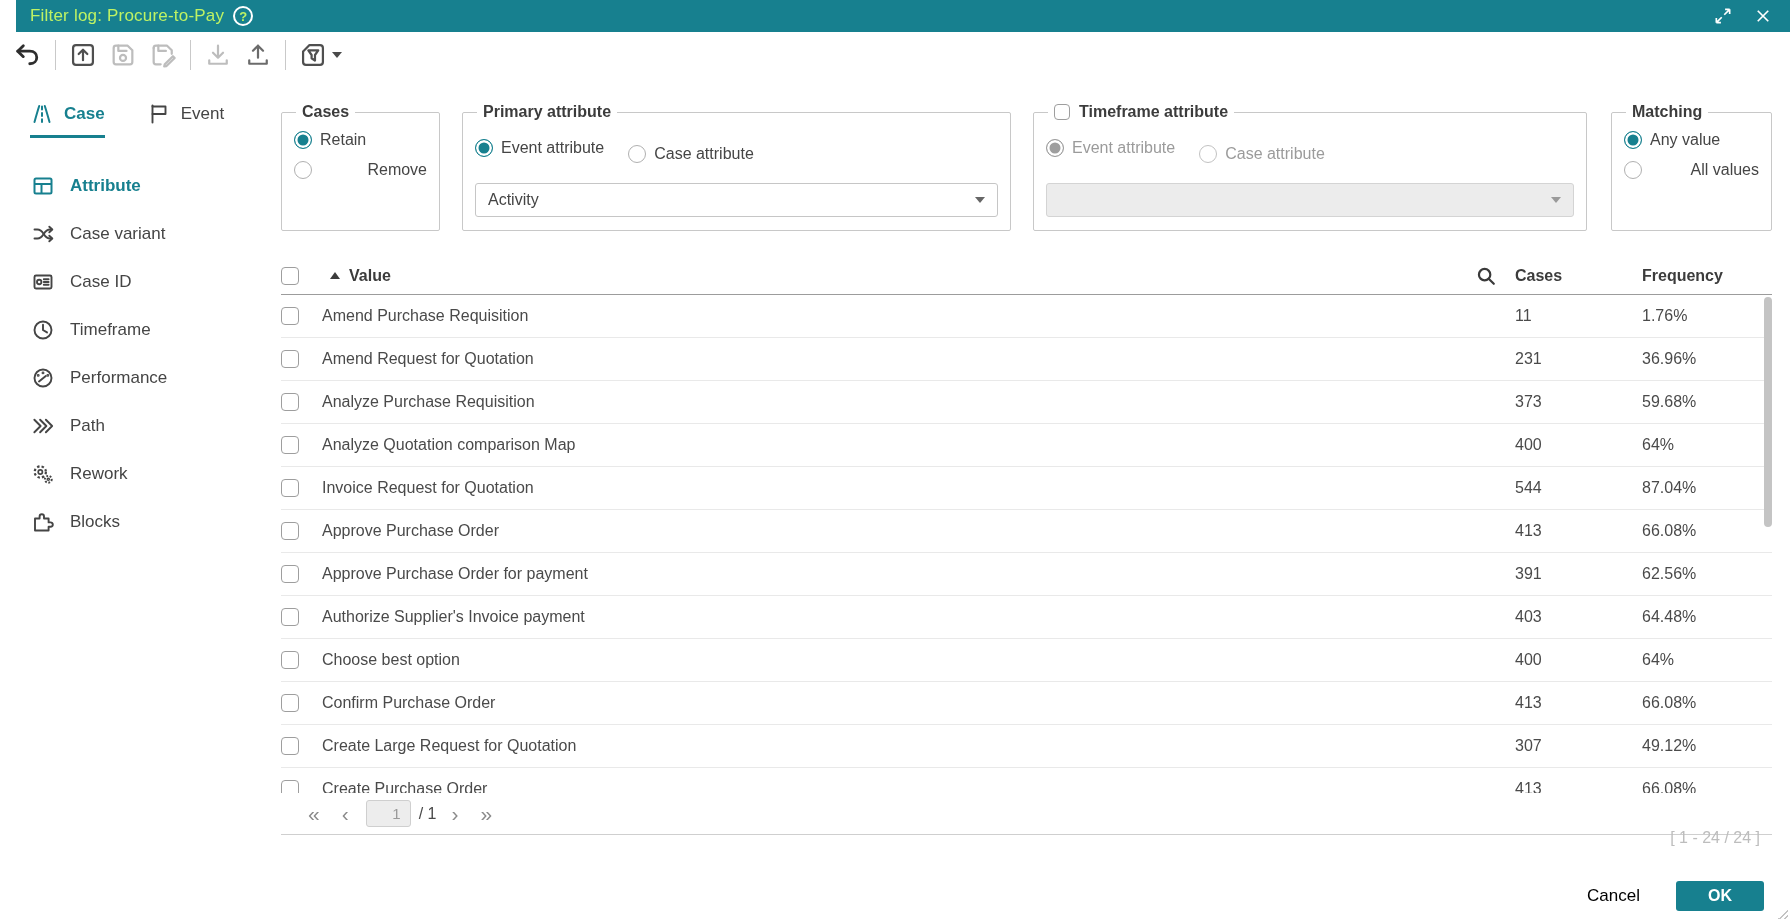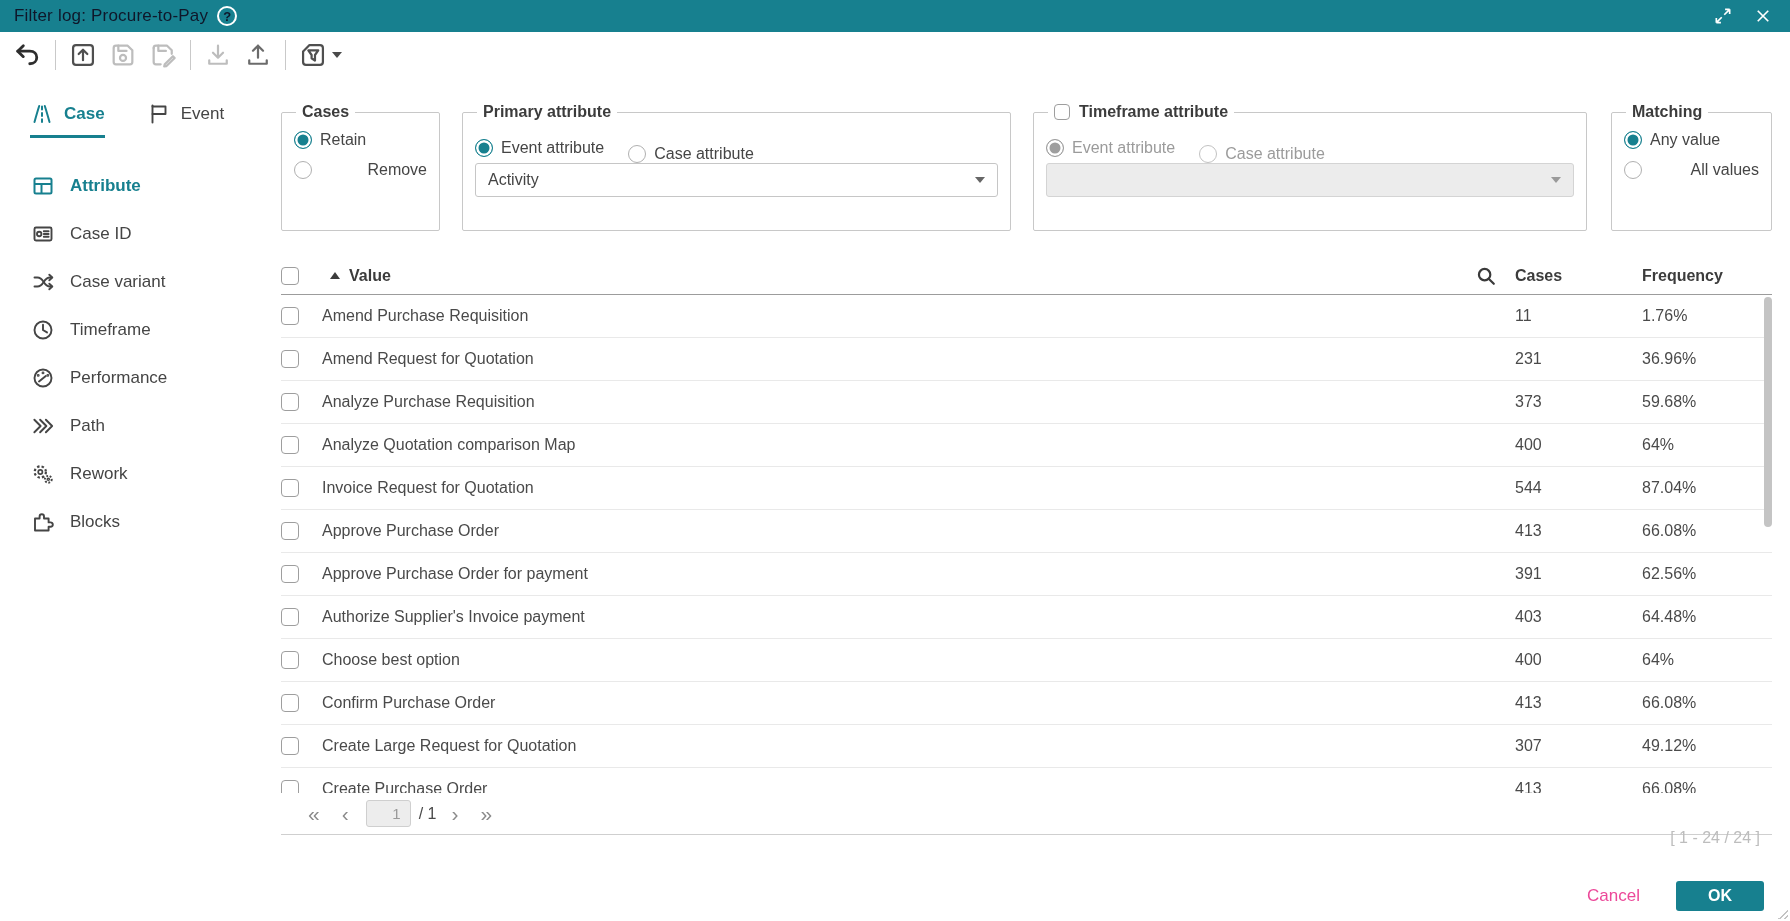--- a/index.html
+++ b/index.html
@@ -2,21 +2,21 @@
 <html><head>
 <meta charset="utf-8">
 <style>
   * { margin:0; padding:0; box-sizing:border-box; }
   html,body { width:1790px; height:921px; overflow:hidden; background:#fff;
     font-family:"Liberation Sans", sans-serif; color:#454545; }
   .app { width:1790px; height:921px; display:flex; flex-direction:column; position:relative; }
 
   
   .titlebar { height:32px; background:#17808F; display:flex; align-items:center;
-    padding:0 14px; color:#0f172a; flex:0 0 auto; }
+    padding:0 14px; color:#bef264; flex:0 0 auto;margin-left:16px; }
   .titlebar .title { font-size:17px; letter-spacing:.2px; }
   .help { width:20px; height:20px; border:2px solid #fff; border-radius:50%;
     display:flex; align-items:center; justify-content:center; font-size:13px;
     font-weight:bold; margin-left:9px; cursor:pointer; }
   .titlebar .spacer { flex:1; }
   .tb-icon { width:26px; height:26px; display:flex; align-items:center; justify-content:center;
     margin-left:14px; cursor:pointer; }
 
   
   .toolbar { height:46px; display:flex; align-items:center; padding-left:8px; flex:0 0 auto; }
@@ -62,21 +62,21 @@
 
   .radio { width:18px; height:18px; border-radius:50%; border:1.5px solid #b0b0b0;
     background:#fff; flex:0 0 auto; }
   .radio.sel { border-color:#17808F; background:#17808F; box-shadow:inset 0 0 0 2.5px #fff; }
   .radio.dis { border-color:#c2c2c2; }
   .radio.sel.dis { border-color:#9e9e9e; background:#9e9e9e; }
 
   .cb { width:17px; height:17px; border:1.5px solid #9e9e9e; border-radius:4px;
     background:#fff; flex:0 0 auto; cursor:pointer; }
 
-  .select { margin-top:0; height:34px; border:1px solid #c6c6c6; border-radius:3px;
+  .select { margin-top:20px; height:34px; border:1px solid #c6c6c6; border-radius:3px;
     display:flex; align-items:center; justify-content:space-between; padding:0 12px;
     font-size:16px; color:#454545; cursor:pointer; background:#fff; }
   .select .sel-caret { width:0; height:0; border-left:5px solid transparent;
     border-right:5px solid transparent; border-top:6px solid #666; }
   .select.disabled { background:#ececec; border-color:#d4d4d4; cursor:default; }
   .select.disabled .sel-caret { border-top-color:#9a9a9a; }
 
   
   .table { margin-top:26px; flex:0 0 auto; position:relative; }
   .thead { height:38px; display:flex; align-items:center; border-bottom:1px solid #9c9c9c;
@@ -101,21 +101,21 @@
   .pg-btn { color:#8a8a8a; font-size:21px; padding:0 11px; cursor:pointer; line-height:1; }
   .pg-input { width:45px; height:27px; background:#ededed; border:1px solid #cfcfcf;
     border-radius:3px; margin:0 8px 0 6px; text-align:right; padding-right:9px;
     color:#9a9a9a; font-size:15px; font-family:"Liberation Sans", sans-serif; }
   .pg-of { margin-right:4px; }
   .range { margin-left:auto; margin-right:12px; color:#bdbdbd; font-size:16px;margin-top:48px; }
 
   
   .footer { margin-top:46px; display:flex; align-items:center; justify-content:flex-end;
     gap:36px; padding-right:8px; }
-  .cancel { color:#ec4899; font-size:17px; cursor:pointer; }
+  .cancel { color:#000000; font-size:17px; cursor:pointer; }
   .ok { width:88px; height:30px; background:#17808F; color:#fff; font-weight:bold;
     font-size:16px; border:none; border-radius:3px; cursor:pointer; }
 
   .gripper { position:absolute; right:2px; bottom:2px; width:10px; height:10px; }
   .gripper::before { content:""; position:absolute; right:0; bottom:0; width:10px; height:10px;
     background:linear-gradient(135deg, transparent 50%, #c4c4c4 50%, #c4c4c4 60%, transparent 60%, transparent 75%, #c4c4c4 75%, #c4c4c4 85%, transparent 85%); }
 </style>
 </head>
 <body>
 
@@ -213,35 +213,35 @@
       <nav class="side-items">
         <div class="side-item active">
           <svg width="24" height="24" viewBox="0 0 24 24" fill="none" stroke="#17808F" stroke-width="2">
             <rect x="3.5" y="4.5" width="17" height="15" rx="1.5"></rect>
               <path d="M3.5 10 H20.5"></path>
               <path d="M10.5 10 V19.5"></path>
           </svg>
           <span>Attribute</span>
         </div>
         <div class="side-item">
-          <svg width="24" height="24" viewBox="0 0 24 24" fill="none" stroke="#454545" stroke-width="1.9" stroke-linecap="round">
-            <rect x="3.5" y="5.5" width="17" height="13" rx="1.5"></rect>
-              <circle cx="8.2" cy="12" r="2.2"></circle>
-            <path d="M12.8 9.3 h4.8 M12.8 12 h4.8 M12.8 14.7 h4.8"></path>
-          </svg>
-          <span>Case ID</span>
-        </div>
-        <div class="side-item">
           <svg width="24" height="24" viewBox="0 0 24 24" fill="none" stroke="#454545" stroke-width="1.9" stroke-linecap="round" stroke-linejoin="round">
             <path d="M3.5 7.5 h2.8 c3.4 0 4.9 2 6.4 4.5 c1.5 2.5 3 4.5 6.4 4.5 h1.4"></path>
             <path d="M3.5 16.5 h2.8 c3.4 0 4.9 -2 6.4 -4.5 c1.5 -2.5 3 -4.5 6.4 -4.5 h1.4"></path>
             <path d="M18.3 4.7 L21.3 7.5 L18.3 10.3" fill="none"></path>
               <path d="M18.3 13.7 L21.3 16.5 L18.3 19.3" fill="none"></path>
           </svg>
           <span>Case variant</span>
+        </div>
+        <div class="side-item">
+          <svg width="24" height="24" viewBox="0 0 24 24" fill="none" stroke="#454545" stroke-width="1.9" stroke-linecap="round">
+            <rect x="3.5" y="5.5" width="17" height="13" rx="1.5"></rect>
+              <circle cx="8.2" cy="12" r="2.2"></circle>
+            <path d="M12.8 9.3 h4.8 M12.8 12 h4.8 M12.8 14.7 h4.8"></path>
+          </svg>
+          <span>Case ID</span>
         </div>
         <div class="side-item">
           <svg width="24" height="24" viewBox="0 0 24 24" fill="none" stroke="#454545" stroke-width="1.9" stroke-linecap="round">
             <circle cx="12" cy="12" r="8.5"></circle>
               <path d="M12 6.8 V12 L16 14.4"></path>
           </svg>
           <span>Timeframe</span>
         </div>
         <div class="side-item">
           <svg width="24" height="24" viewBox="0 0 24 24" fill="none" stroke="#454545" stroke-width="1.9" stroke-linecap="round">

